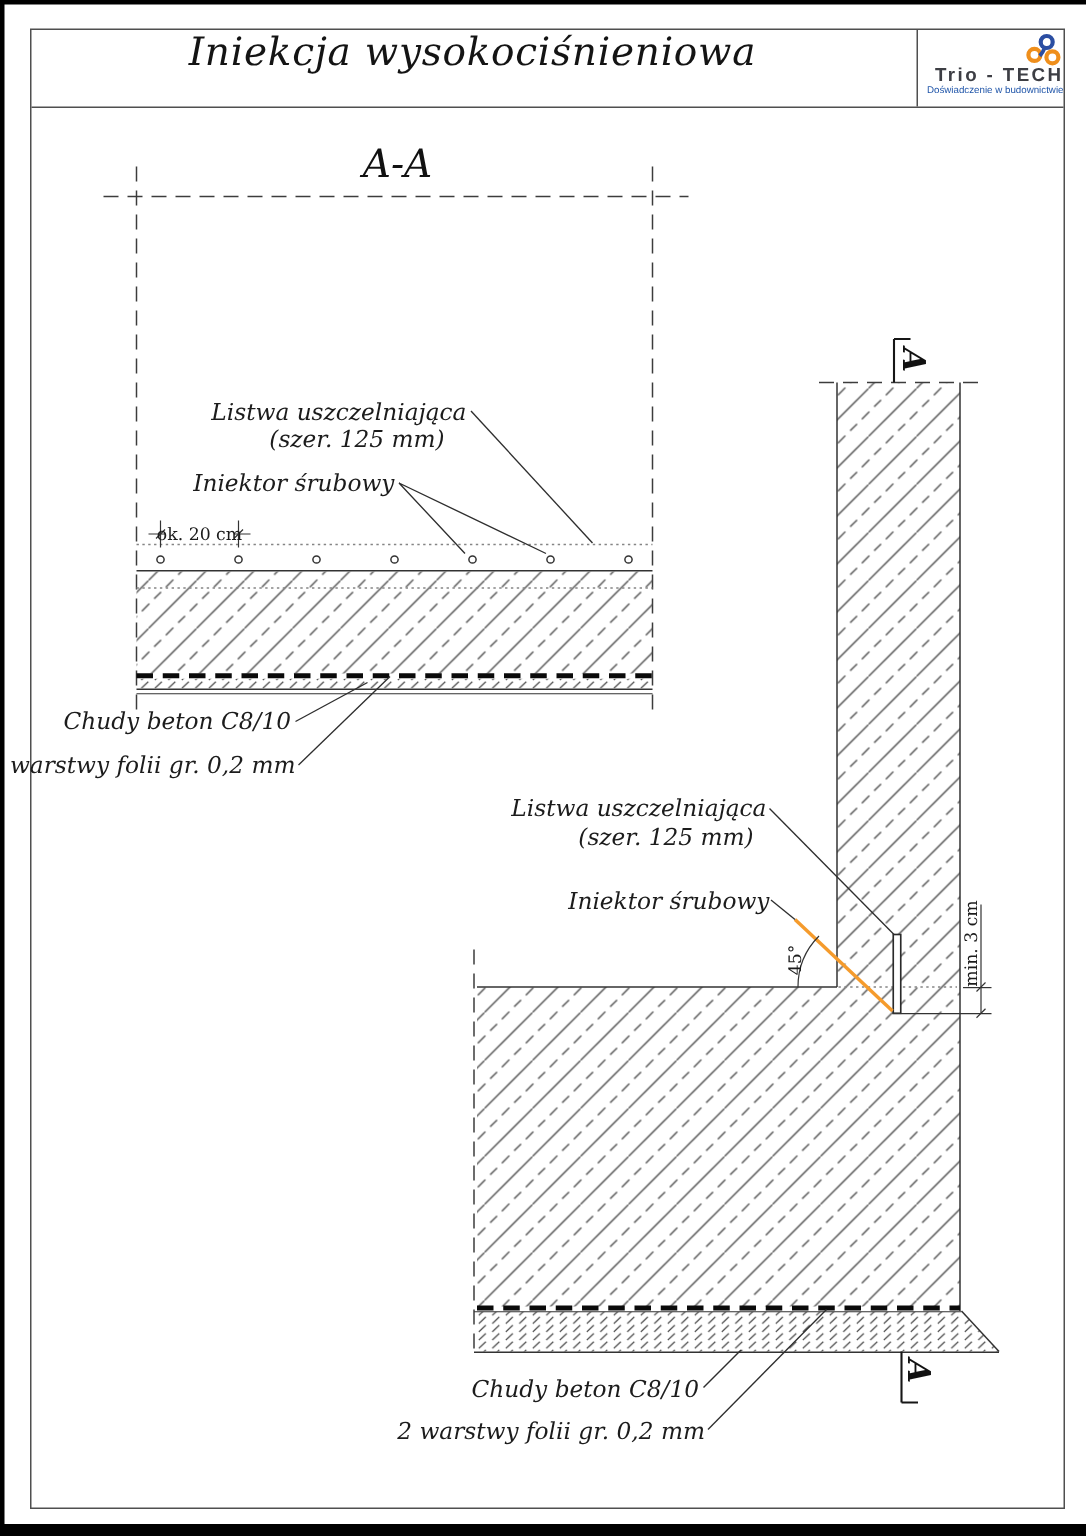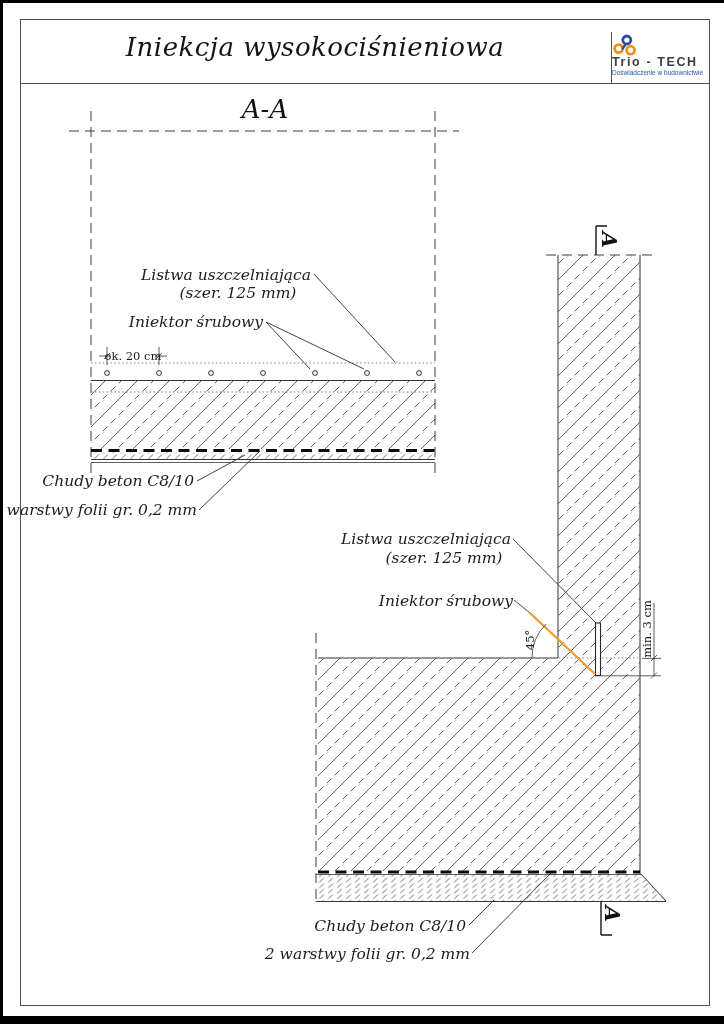--- a/index.html
+++ b/index.html
@@ -1,24 +1,24 @@
 <!DOCTYPE html>
 <html><head>
 <meta charset="utf-8">
 <style>
   html,body{margin:0;padding:0;background:#222;}
   .page{position:relative;width:724px;height:1024px;background:#fff;box-sizing:border-box;
         border-top:3px solid #000;border-left:3px solid #000;border-bottom:8px solid #000;overflow:hidden;
         font-family:"DejaVu Serif",serif;}
   .frame{position:absolute;left:17px;top:16px;width:690px;height:987px;border:1.5px solid #4f4f4f;box-sizing:border-box;}
-  .titleband{position:absolute;left:0;top:12px;width:100%;height:52px;border-bottom:1.5px solid #4f4f4f;box-sizing:border-box;}
+  .titleband{position:absolute;left:0;top:0;width:100%;height:52px;border-bottom:1.5px solid #4f4f4f;box-sizing:border-box;}
   .titletext{position:absolute;left:0;top:0;width:588px;height:50px;line-height:50px;text-align:center;
              font:italic 26px "DejaVu Serif",serif;color:#141414;letter-spacing:0.5px;}
   .logobox{position:absolute;right:0;top:0;width:98px;height:50.5px;border-left:1.5px solid #4f4f4f;box-sizing:border-box;
-           display:flex;flex-direction:column;align-items:flex-start;justify-content:flex-start;padding-top:2px;}
+           display:flex;flex-direction:column;align-items:flex-end;justify-content:flex-start;padding-top:2px;}
   .logoname{font-family:"Liberation Sans",sans-serif;font-weight:bold;font-size:12.5px;letter-spacing:1.6px;
             color:#3d3e44;line-height:13px;white-space:nowrap;}
   .logotag{font-family:"Liberation Sans",sans-serif;font-size:6.5px;color:#2156a9;line-height:8px;white-space:nowrap;}
   svg.draw{position:absolute;left:0;top:0;pointer-events:none;}
   .lbl{font:italic 15.5px "DejaVu Serif",serif;fill:#1c1c1c;}
   .dim{font:11.5px "DejaVu Serif",serif;fill:#1c1c1c;}
   .aaT{font:italic 26px "DejaVu Serif",serif;fill:#111;}
   .secA{font:italic 600 21px "DejaVu Serif",serif;fill:#111;}
   .ln{stroke:#333;stroke-width:1;fill:none;}
   .thin{stroke:#333;stroke-width:0.8;fill:none;}

